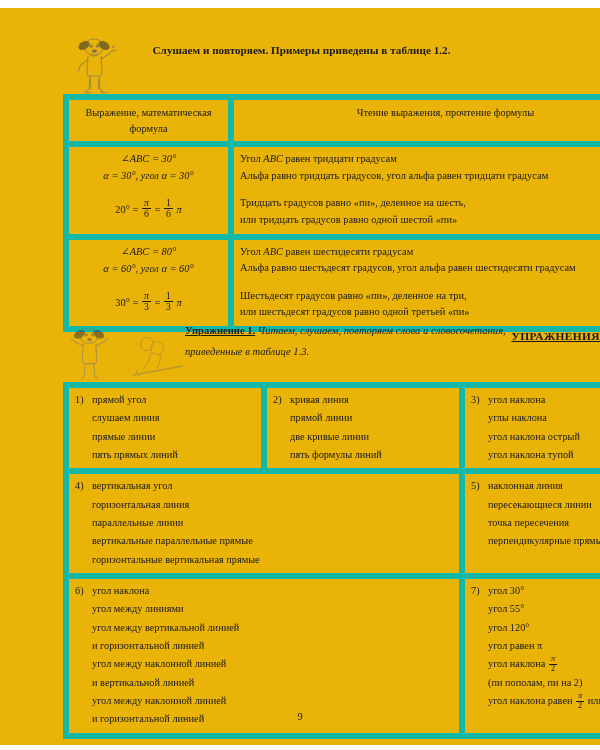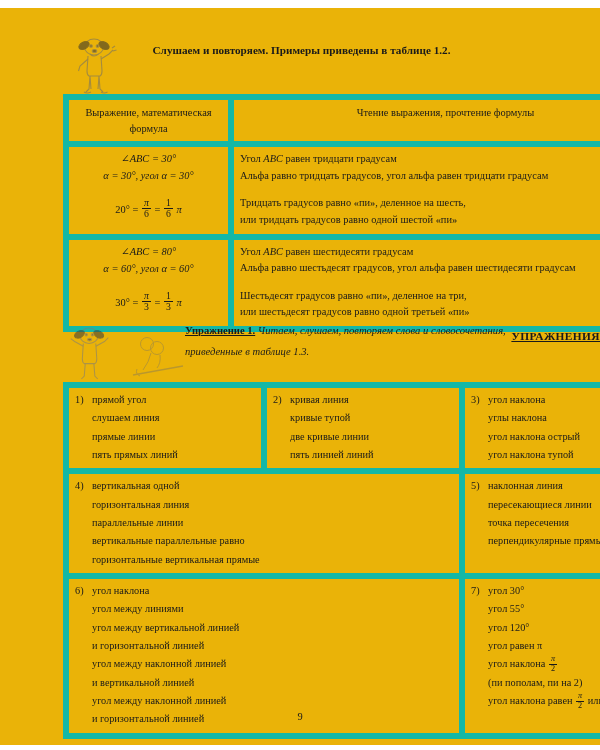--- a/index.html
+++ b/index.html
@@ -281,38 +281,38 @@
 
       <tr>
         <td style="width:33.34%">
           <span class="ln0"><span class="num">1)</span><span>прямой угол</span></span>
           <span class="ln">слушаем линия</span>
           <span class="ln">прямые линии</span>
           <span class="ln">пять прямых линий</span>
         </td>
         <td style="width:33.33%">
           <span class="ln0"><span class="num">2)</span><span>кривая линия</span></span>
-          <span class="ln">кривые тупой</span>
+          <span class="ln">прямой линии</span>
           <span class="ln">две кривые линии</span>
-          <span class="ln">пять линией линий</span>
+          <span class="ln">пять формулы линий</span>
         </td>
         <td style="width:33.33%">
           <span class="ln0"><span class="num">3)</span><span>угол наклона</span></span>
           <span class="ln">углы наклона</span>
           <span class="ln">угол наклона острый</span>
           <span class="ln">угол наклона тупой</span>
         </td>
       </tr>
 
       <tr>
         <td colspan="2" style="width:49%">
-          <span class="ln0"><span class="num">4)</span><span>вертикальная одной</span></span>
+          <span class="ln0"><span class="num">4)</span><span>вертикальная угол</span></span>
           <span class="ln">горизонтальная линия</span>
           <span class="ln">параллельные линии</span>
-          <span class="ln">вертикальные параллельные равно</span>
+          <span class="ln">вертикальные параллельные прямые</span>
           <span class="ln">горизонтальные вертикальная прямые</span>
         </td>
         <td>
           <span class="ln0"><span class="num">5)</span><span>наклонная линия</span></span>
           <span class="ln">пересекающиеся линии</span>
           <span class="ln">точка пересечения</span>
           <span class="ln">перпендикулярные прямые</span>
         </td>
       </tr>
 

